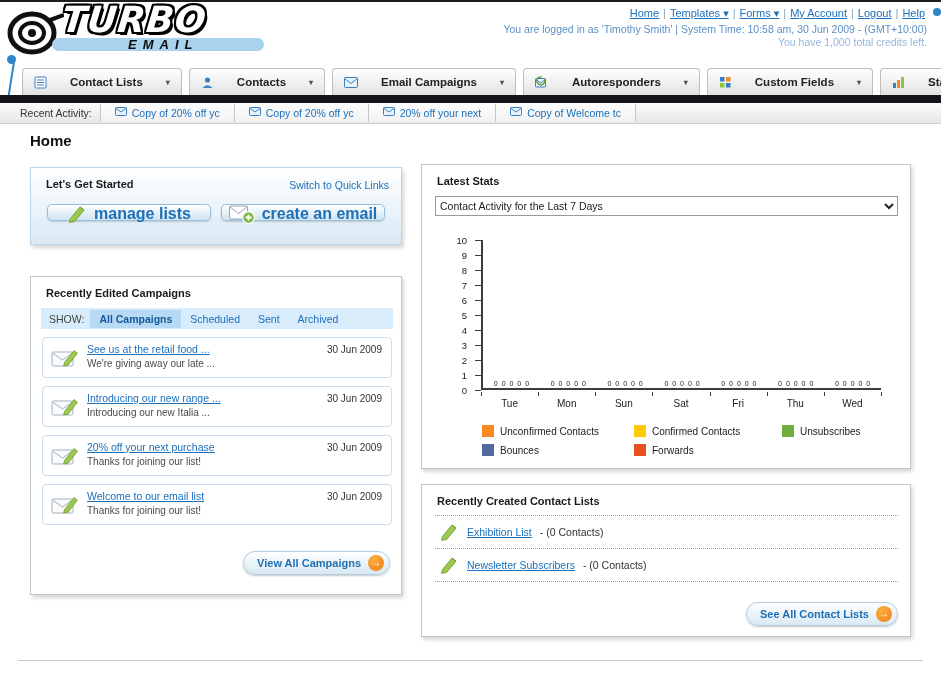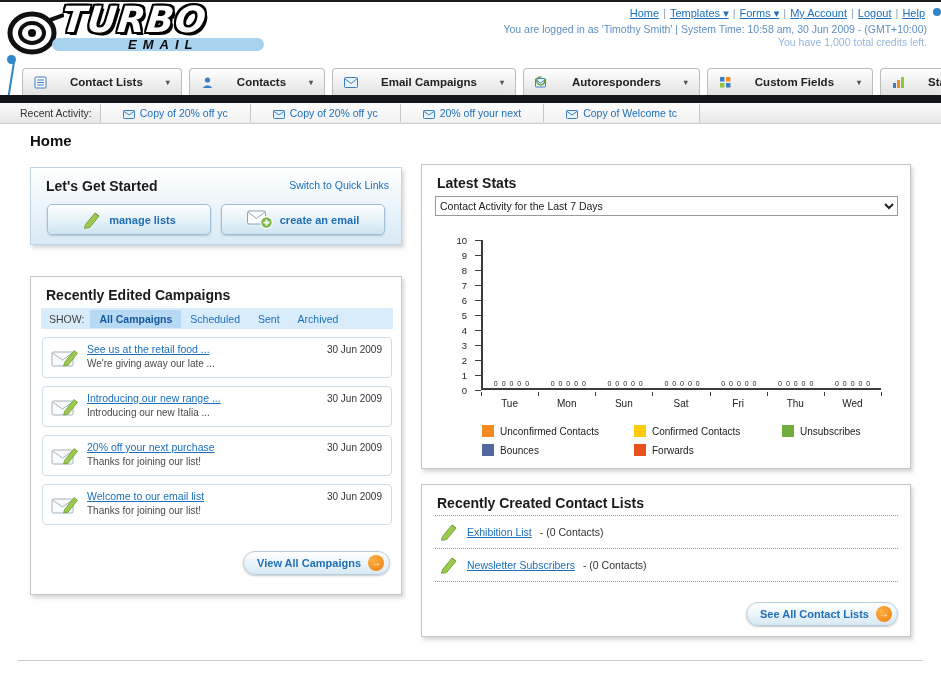--- a/index.html
+++ b/index.html
@@ -30,33 +30,33 @@
 
   
   .tabs { position:absolute; top:68px; left:22px; height:27px; display:flex; gap:7px; align-items:flex-end; }
   .tab { display:flex; align-items:center; gap:23px; height:27px; padding:0 11px; background:linear-gradient(#ffffff,#e2e2e2); border:1px solid #bdbdbd; border-bottom:none; border-radius:4px 4px 0 0; font-size:11.5px; font-weight:bold; color:#222; cursor:pointer; white-space:nowrap; }
   .tab .caret { font-size:8px; color:#555; }
   .darkbar { position:absolute; top:95px; left:0; right:0; height:8px; background:#14141d; }
 
   
   .activity { position:absolute; top:103px; left:0; right:0; height:21px; background:linear-gradient(#fbfbfb,#e7e7e7); border-bottom:1px solid #cfcfcf; display:flex; align-items:center; padding-left:20px; font-size:10.5px; }
   .activity-label { color:#333; margin-right:8px; }
-  .activity-item { display:inline-flex; align-items:flex-end; gap:5px; padding:3px 22px; border-left:1px solid #c6c6c6; border-right:1px solid #c6c6c6; margin-right:-1px; background:rgba(255,255,255,0.45); cursor:pointer; }
+  .activity-item { display:inline-flex; align-items:flex-start; gap:5px; padding:3px 14px; border-left:1px solid #c6c6c6; border-right:1px solid #c6c6c6; margin-right:-1px; background:rgba(255,255,255,0.45); cursor:pointer; }
   .activity-item span { color:#1b6fbd; }
   .ic-s svg, .ic svg { display:block; }
 
   .page-title { position:absolute; top:132px; left:30px; font-size:15px; font-weight:bold; color:#101010; }
 
   
   .panel { position:absolute; background:#fff; border:1px solid #c6c6c6; box-shadow:2px 3px 4px rgba(0,0,0,0.16); }
-  .panel-title { position:absolute; top:10px; left:15px; font-size:14px; font-weight:bold; color:#1a1a1a; }
+  .panel-title { position:absolute; top:10px; left:15px; font-size:11px; font-weight:bold; color:#1a1a1a; }
 
   .get-started { left:30px; top:167px; width:372px; height:78px; border-color:#bed5e7; background:linear-gradient(#ffffff,#d9eaf6); }
   .quick-links { position:absolute; top:11px; right:12px; font-size:10.5px; color:#1b6fbd; text-decoration:none; }
-  .gs-btn { position:absolute; top:36px; width:164px; height:31px; border:1px solid #9cc0da; border-radius:5px; background:linear-gradient(#ffffff,#cfe4f2); color:#1f6fb5; font-weight:bold; font-size:11px; font-family:inherit; display:flex; align-items:center; justify-content:center; gap:7px; cursor:pointer; box-shadow:0 1px 2px rgba(0,0,0,0.18); }
+  .gs-btn { position:absolute; top:36px; width:164px; height:17px; border:1px solid #9cc0da; border-radius:5px; background:linear-gradient(#ffffff,#cfe4f2); color:#1f6fb5; font-weight:bold; font-size:16px; font-family:inherit; display:flex; align-items:flex-start; justify-content:center; gap:7px; cursor:pointer; box-shadow:0 1px 2px rgba(0,0,0,0.18); }
 
   .campaigns { left:30px; top:276px; width:372px; height:319px; }
   .camp-tabs { position:absolute; top:31px; left:10px; width:352px; height:21px; background:#d8ecfb; display:flex; align-items:center; font-size:10.5px; padding-left:8px; }
   .show-label { color:#444; margin-right:6px; }
   .camp-tab { color:#1b6fbd; padding:3px 9px; text-decoration:none;text-align:center; }
   .camp-tab.sel { background:#b7d9f3; color:#14589c; font-weight:bold; }
   .camp-items { position:absolute; top:60px; left:11px; width:350px; }
   .camp-item { position:relative; height:41px; border:1px solid #ccdeed; border-radius:4px; margin-bottom:8px; background:#fff; cursor:pointer; }
   .camp-item .ci-icon { position:absolute; left:8px; top:9px; }
   .ci-title { position:absolute; left:44px; top:5px; font-size:10.5px; color:#1b6fbd; text-decoration:underline; white-space:nowrap; }

